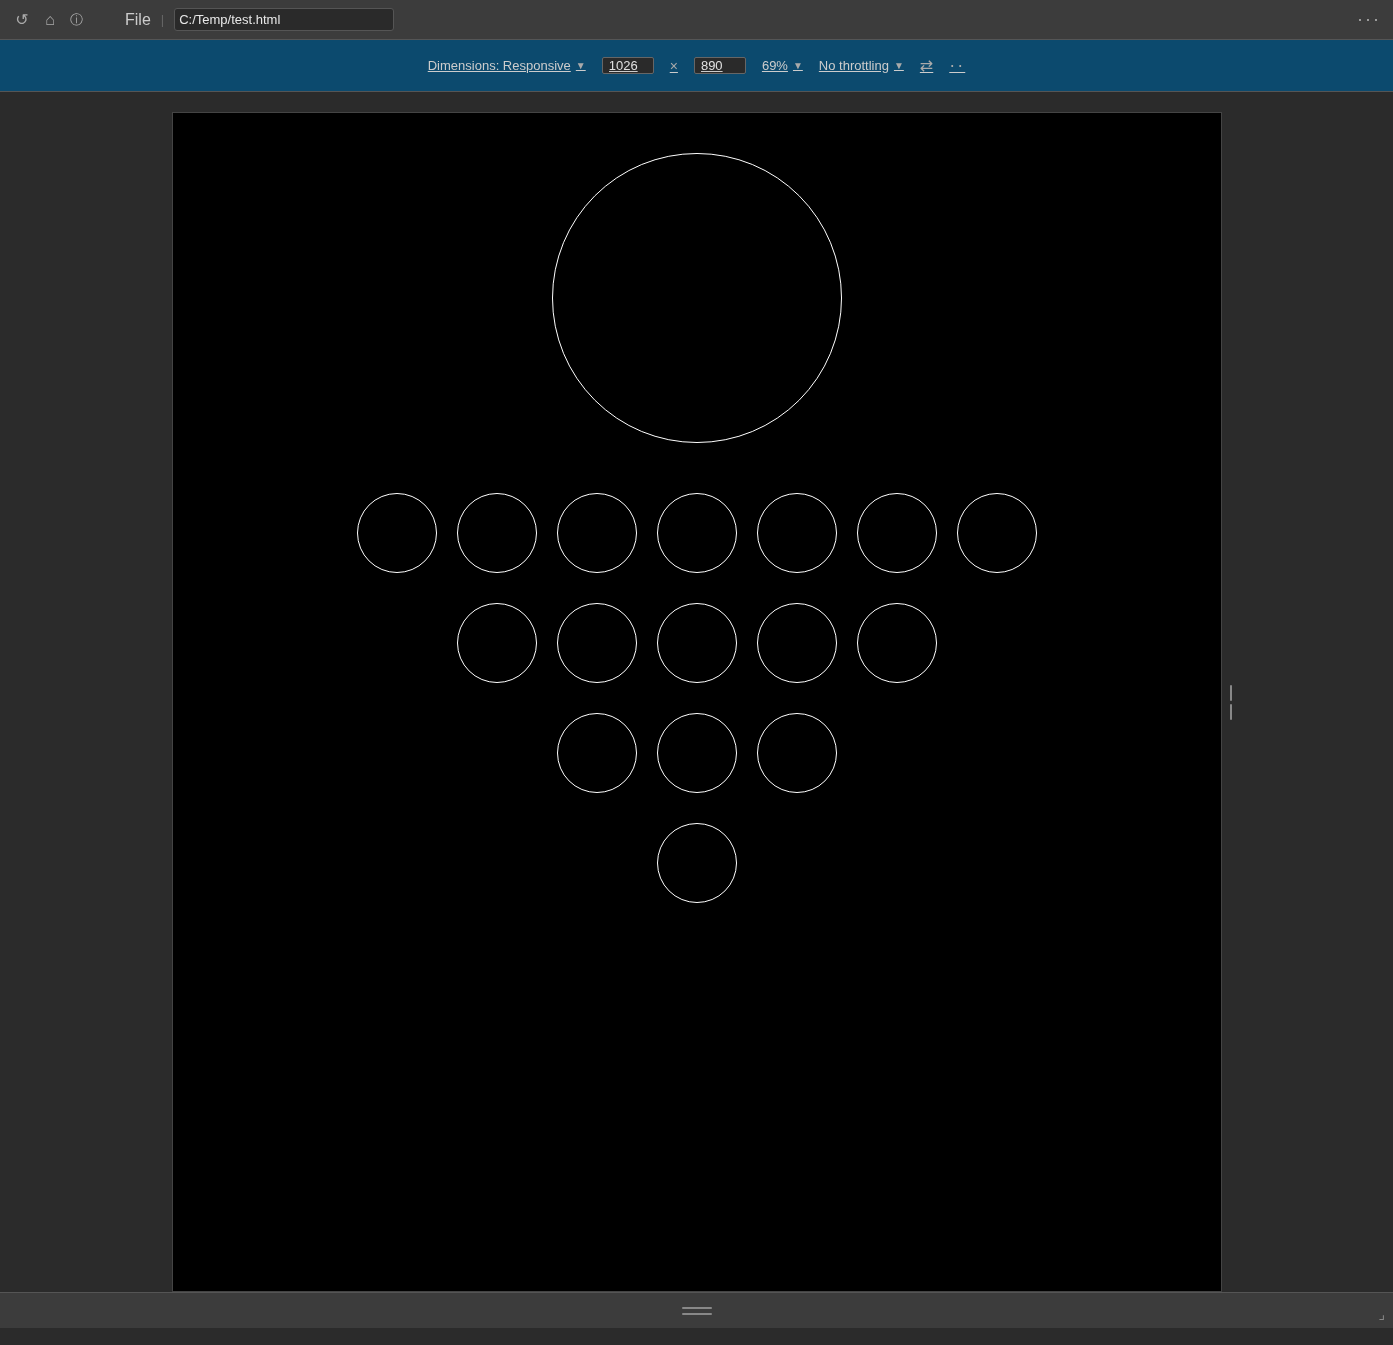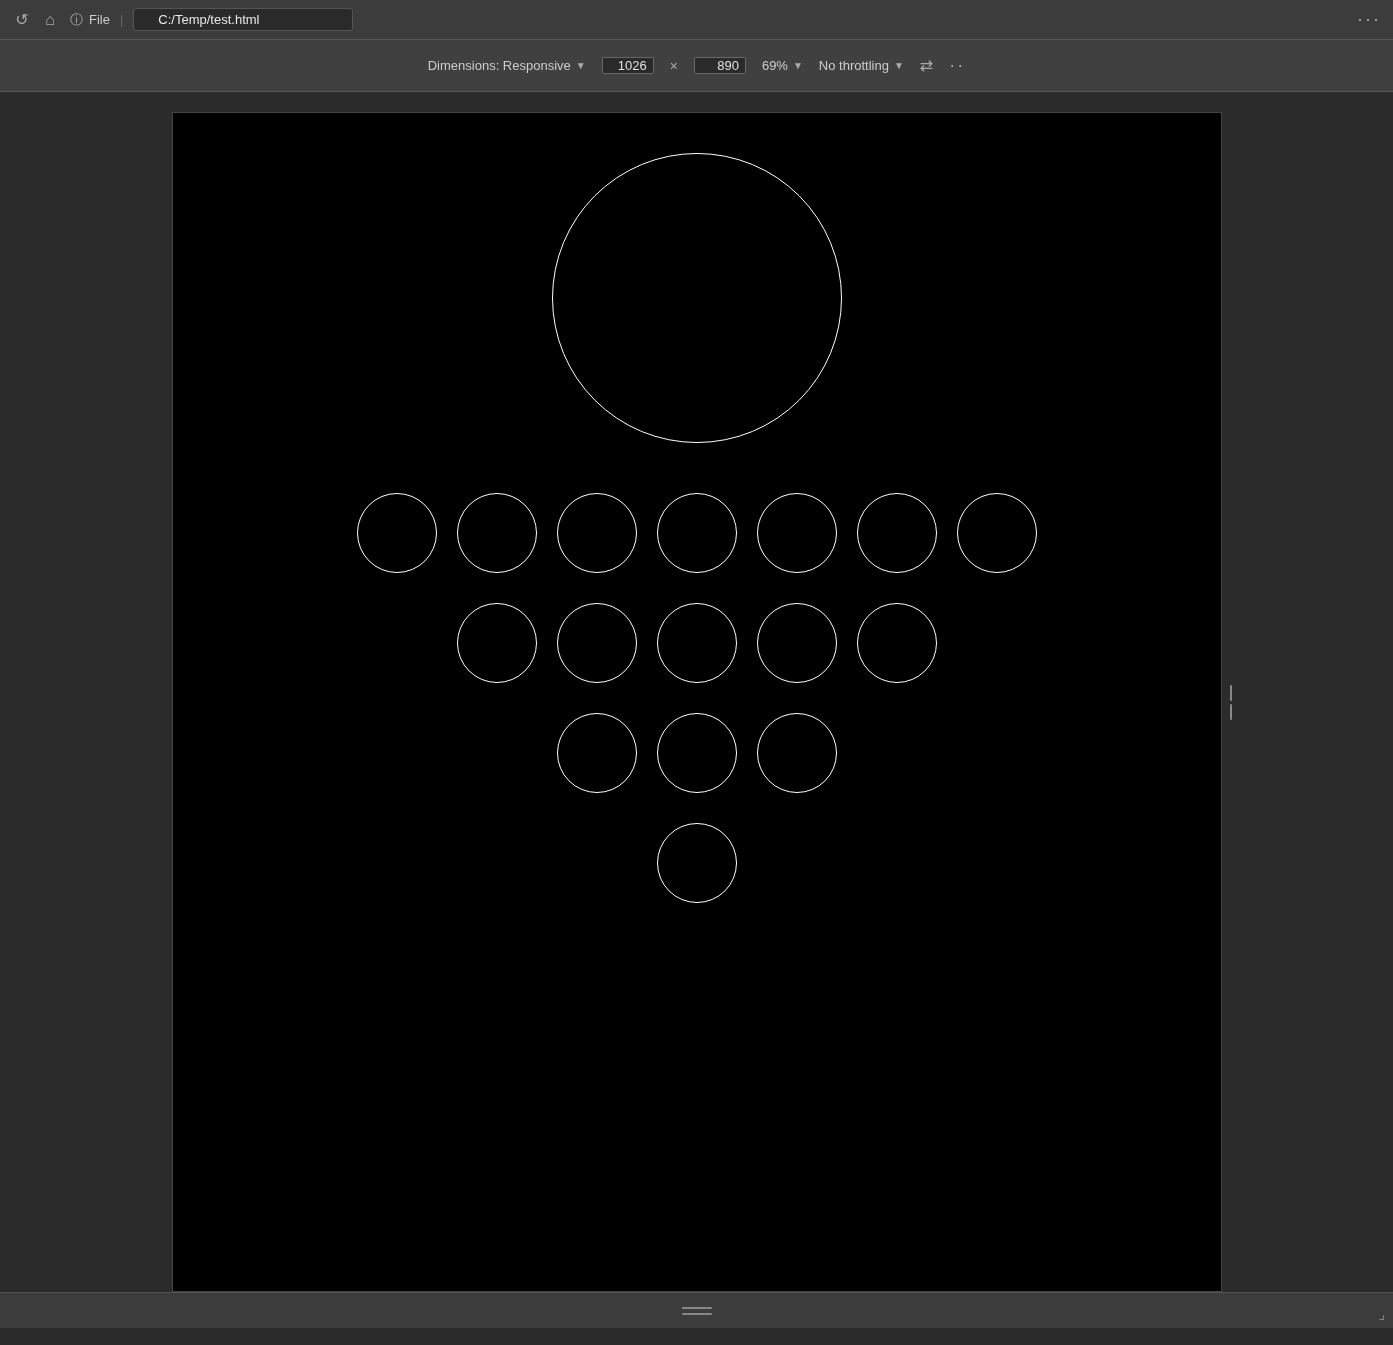--- a/index.html
+++ b/index.html
@@ -40,73 +40,75 @@
       align-items: center;
       gap: 6px;
       flex: 1;
     }
     .info-icon {
       color: #aaa;
       font-size: 13px;
     }
     .file-label {
       color: #ccc;
-      font-size: 13px;
+      font-size: 16px;
+      margin-left: 36px;
     }
     .separator {
       color: #666;
       margin: 0 4px;
     }
     .address-bar {
       background: #2a2a2a;
       border: 1px solid #555;
       border-radius: 3px;
-      padding: 3px 24px;
+      padding: 3px 4px;
       color: #e8e8e8;
       font-size: 13px;
       width: 220px;
     }
     .more-dots {
       color: #aaa;
       font-size: 18px;
       letter-spacing: 2px;
       cursor: pointer;
     }
 
     
     .devtools-toolbar {
-      background: #404040;
+      background: #0c4a6e;
       height: 52px;
       display: flex;
       align-items: center;
       justify-content: center;
       gap: 16px;
       border-bottom: 1px solid #555;
       padding: 0 20px;
+      text-decoration: underline;
     }
     .toolbar-item {
       display: flex;
       align-items: center;
       gap: 5px;
       color: #ccc;
       font-size: 13px;
       cursor: pointer;
     }
     .dropdown-arrow {
       font-size: 10px;
       color: #aaa;
     }
     .dimension-input {
       background: #2a2a2a;
       border: 1px solid #666;
       color: #e0e0e0;
       font-size: 13px;
       padding: 0 6px;
       width: 52px;
-      text-align: right;
+      text-align: left;
       border-radius: 2px;
     }
     .times-symbol {
       color: #aaa;
       font-size: 14px;
     }
     .rotate-icon {
       color: #aaa;
       font-size: 16px;
     }

